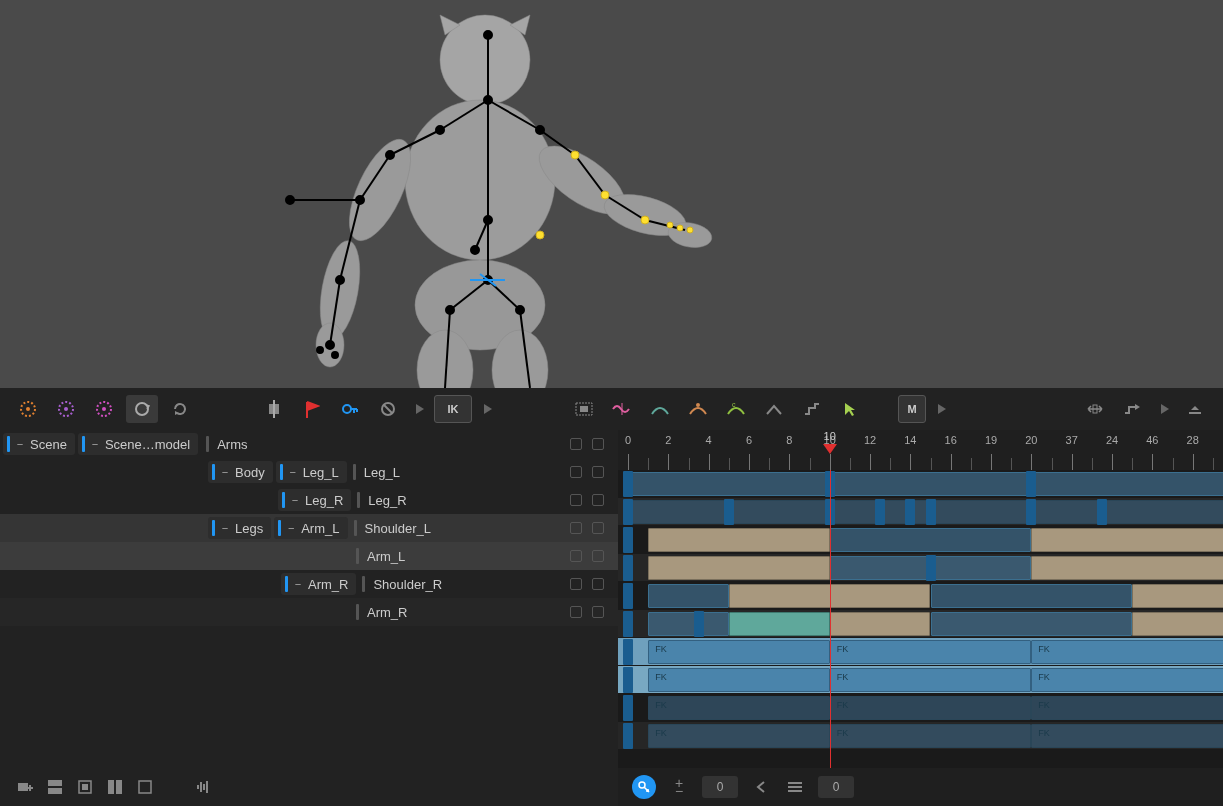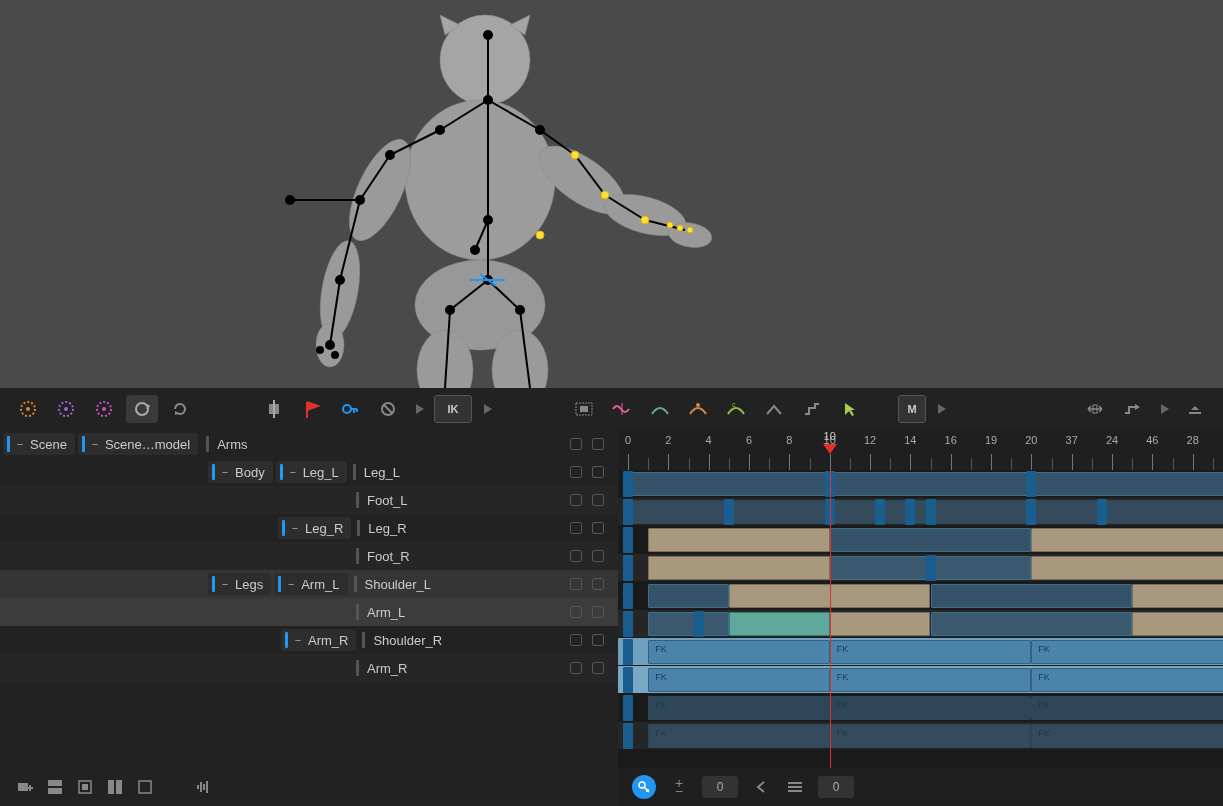--- a/index.html
+++ b/index.html
@@ -488,54 +488,36 @@
             <span class="pill-text">Leg_L</span>
           </div>
         <span class="gray-divider"></span>
         <span class="leaf-label">Leg_L</span>
         <div class="checkboxes">
             <span class="chk"></span>
             <span class="chk"></span>
           </div>
       </div>
 
-      <div class="track-row alt">
-        <span style="width:350px"></span>
-        <span class="gray-divider"></span>
-        <span class="leaf-label">Foot_L</span>
-        <div class="checkboxes">
-            <span class="chk"></span>
-            <span class="chk"></span>
-          </div>
-      </div>
 
       <div class="track-row">
         <span style="width:275px"></span>
         <div class="pill">
             <span class="blue-bar"></span>
             <span class="collapse-icon">−</span>
             <span class="pill-text">Leg_R</span>
           </div>
         <span class="gray-divider"></span>
         <span class="leaf-label">Leg_R</span>
         <div class="checkboxes">
             <span class="chk"></span>
             <span class="chk"></span>
           </div>
       </div>
 
-      <div class="track-row alt">
-        <span style="width:350px"></span>
-        <span class="gray-divider"></span>
-        <span class="leaf-label">Foot_R</span>
-        <div class="checkboxes">
-            <span class="chk"></span>
-            <span class="chk"></span>
-          </div>
-      </div>
 
       <div class="track-row" style="background:#353535">
         <span style="width:205px"></span>
         <div class="pill">
             <span class="blue-bar"></span>
             <span class="collapse-icon">−</span>
             <span class="pill-text">Legs</span>
           </div>
         <div class="pill">
             <span class="blue-bar"></span>

